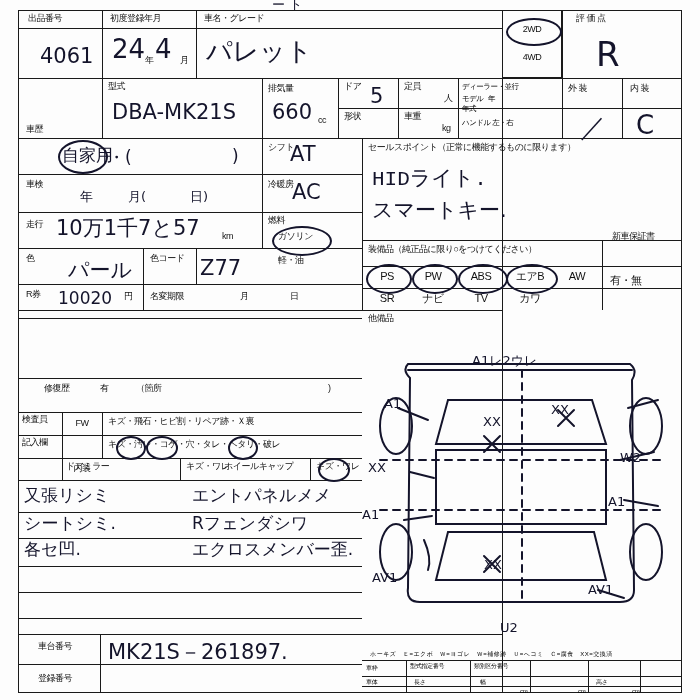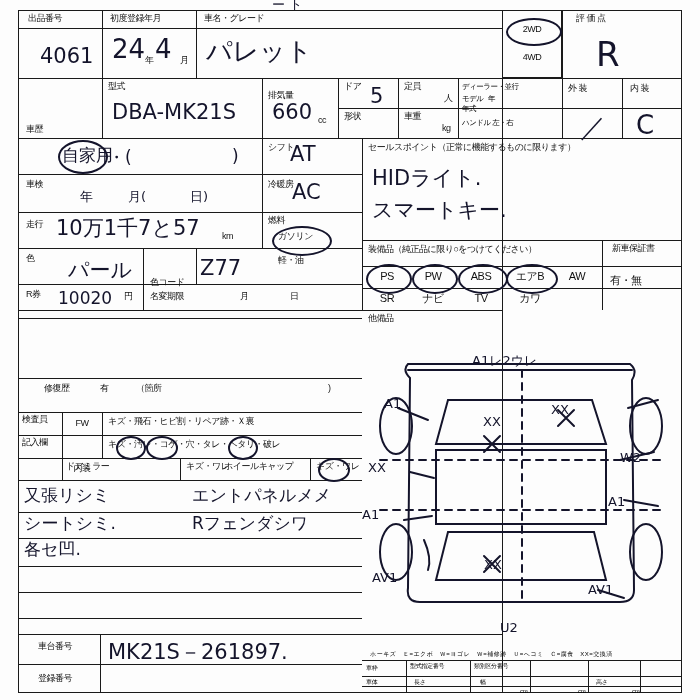--- a/index.html
+++ b/index.html
@@ -104,21 +104,21 @@
   <div class="vline" style="left:458px; top:78px; height:60px;"></div>
   <div class="vline" style="left:562px; top:78px; height:60px;"></div>
   <div class="vline" style="left:622px; top:78px; height:60px;"></div>
   <div class="hline" style="left:338px; top:108px; width:164px;"></div>
   <div class="hline" style="left:502px; top:108px; width:180px;"></div>
   <div class="hline" style="left:502px; top:138px; width:180px;"></div>
 
   <div class="abs lbl" style="left:108px; top:82px;">型式</div>
   <div class="abs hw hw-lg" style="left:112px; top:100px;">DBA-MK21S</div>
 
-  <div class="abs lbl" style="left:268px; top:91px;">排気量</div>
+  <div class="abs lbl" style="left:268px; top:84px;">排気量</div>
   <div class="abs hw hw-lg" style="left:272px; top:100px;">660</div>
   <div class="abs lbl" style="left:318px; top:116px;">cc</div>
 
   <div class="abs lbl" style="left:344px; top:82px;">ドア</div>
   <div class="abs hw hw-lg" style="left:370px; top:84px;">5</div>
   <div class="abs lbl" style="left:344px; top:112px;">形状</div>
 
   <div class="abs lbl" style="left:404px; top:82px;">定員</div>
   <div class="abs lbl" style="left:444px; top:94px;">人</div>
   <div class="abs lbl" style="left:404px; top:112px;">車重</div>
@@ -156,49 +156,49 @@
   <div class="abs hw hw-sm" style="left:80px; top:188px;">年</div>
   <div class="abs hw hw-sm" style="left:128px; top:188px;">月(</div>
   <div class="abs hw hw-sm" style="left:190px; top:188px;">日)</div>
 
   <div class="abs lbl" style="left:26px; top:220px;">走行</div>
   <div class="abs hw hw-lg" style="left:56px; top:214px;">10万1千7と57</div>
   <div class="abs lbl" style="left:222px; top:232px;">km</div>
 
   <div class="abs lbl" style="left:26px; top:254px;">色</div>
   <div class="abs hw hw-lg" style="left:40px; top:256px;margin-left:28px;">パール</div>
-  <div class="abs lbl" style="left:150px; top:254px;margin-top:24px;">色コード</div>
+  <div class="abs lbl" style="left:150px; top:254px;">色コード</div>
   <div class="abs hw hw-lg" style="left:200px; top:256px;">Z77</div>
 
   <div class="abs lbl" style="left:26px; top:290px;">R券</div>
   <div class="abs hw" style="left:58px; top:288px;">10020</div>
   <div class="abs lbl" style="left:124px; top:292px;">円</div>
   <div class="abs lbl" style="left:150px; top:292px;">名変期限</div>
   <div class="abs lbl" style="left:240px; top:292px;">月</div>
   <div class="abs lbl" style="left:290px; top:292px;">日</div>
 
   <div class="abs lbl" style="left:268px; top:143px;">シフト</div>
   <div class="abs hw hw-lg" style="left:290px; top:142px;">AT</div>
   <div class="abs lbl" style="left:268px; top:180px;">冷暖房</div>
   <div class="abs hw hw-lg" style="left:292px; top:180px;">AC</div>
   <div class="abs lbl" style="left:268px; top:216px;">燃料</div>
   <div class="abs lbl" style="left:278px; top:232px;">ガソリン</div>
   <div class="abs lbl" style="left:278px; top:256px;">軽・油</div>
   <div class="ellipse-o" style="left:272px; top:226px; width:56px; height:26px;"></div>
 
   <div class="abs lbl" style="left:368px; top:143px;">セールスポイント（正常に機能するものに限ります）</div>
-  <div class="abs hw hw-lg" style="left:372px; top:164px;">HIDライト.</div>
+  <div class="abs hw hw-lg" style="left:372px; top:164px;font-family:Liberation Mono, monospace;">HIDライト.</div>
   <div class="abs hw hw-lg" style="left:372px; top:196px;">スマートキー.</div>
 
   <div class="hline" style="left:362px; top:240px; width:320px;"></div>
   <div class="hline" style="left:362px; top:266px; width:320px;"></div>
   <div class="hline" style="left:362px; top:288px; width:320px;"></div>
   <div class="vline" style="left:602px; top:240px; height:70px;"></div>
   <div class="abs lbl" style="left:368px; top:245px;">装備品（純正品に限り○をつけてください）</div>
-  <div class="abs lbl" style="left:612px; top:245px;font-family:Liberation Mono, monospace;">新車保証書</div>
+  <div class="abs lbl" style="left:612px; top:232px;">新車保証書</div>
   <div class="abs lbl" style="left:610px; top:275px; font-size:11px;">有・無</div>
 
   <div class="abs lbl ctr" style="left:368px; top:268px; width:38px; height:18px; font-size:11px;">PS</div>
   <div class="abs lbl ctr" style="left:414px; top:268px; width:38px; height:18px; font-size:11px;">PW</div>
   <div class="abs lbl ctr" style="left:460px; top:268px; width:42px; height:18px; font-size:11px;">ABS</div>
   <div class="abs lbl ctr" style="left:508px; top:268px; width:44px; height:18px; font-size:11px;">エアB</div>
   <div class="abs lbl ctr" style="left:558px; top:268px; width:38px; height:18px; font-size:11px;">AW</div>
   <div class="circle-o" style="left:366px; top:264px; width:42px; height:26px;"></div>
   <div class="circle-o" style="left:412px; top:264px; width:42px; height:26px;"></div>
   <div class="circle-o" style="left:458px; top:264px; width:46px; height:26px;"></div>
@@ -249,20 +249,21 @@
   <div class="hline" style="left:18px; top:566px; width:344px;"></div>
   <div class="hline" style="left:18px; top:592px; width:344px;"></div>
   <div class="hline" style="left:18px; top:618px; width:344px;"></div>
   <div class="hline" style="left:18px; top:634px; width:484px;"></div>
 
   <div class="abs hw" style="left:24px; top:484px;">又張リシミ</div>
   <div class="abs hw" style="left:24px; top:512px;">シートシミ.</div>
   <div class="abs hw" style="left:24px; top:538px;">各セ凹.</div>
   <div class="abs hw" style="left:192px; top:484px;">エントパネルメメ</div>
   <div class="abs hw" style="left:192px; top:512px;">Rフェンダシワ</div>
+  <div class="abs hw" style="left:192px; top:538px;">エクロスメンバー歪.</div>
 
   <div class="abs" style="left:362px; top:340px; width:320px; height:290px;">
     <svg width="320" height="290" viewBox="0 0 320 290">
       <g fill="none" stroke="#14142b" stroke-width="2" stroke-linecap="round">
 
         <path d="M48 38 Q40 30 46 24 L268 24 Q276 30 270 40 L272 250 Q272 262 258 262 L58 262 Q44 262 46 248 Z" stroke-width="2"></path>
 
         <path d="M46 30 L270 30"></path>
 
         <path d="M86 60 L230 60 L244 104 L74 104 Z"></path>

